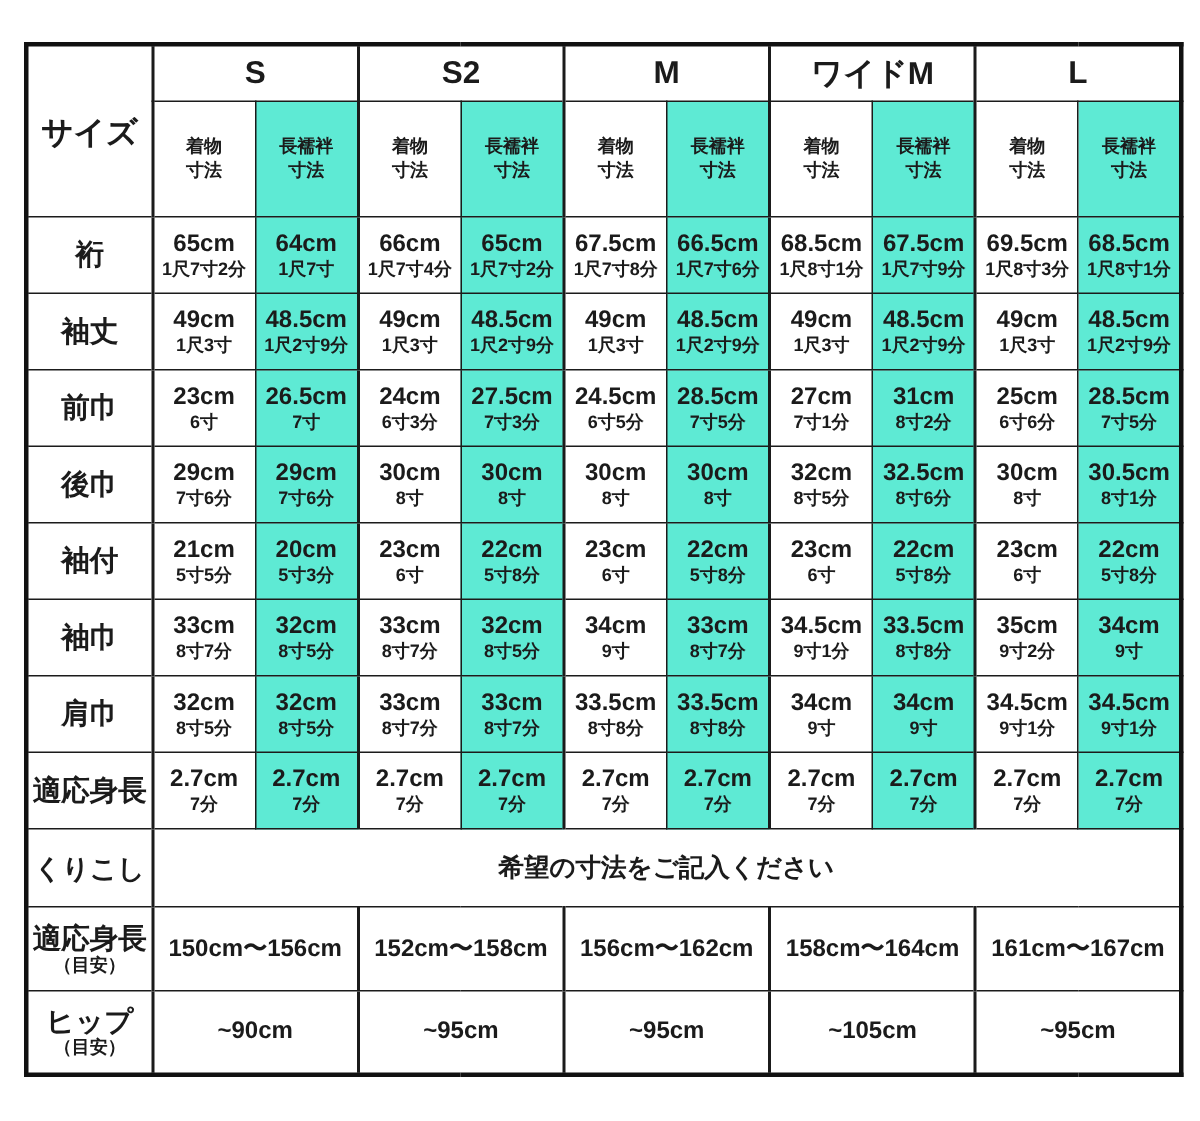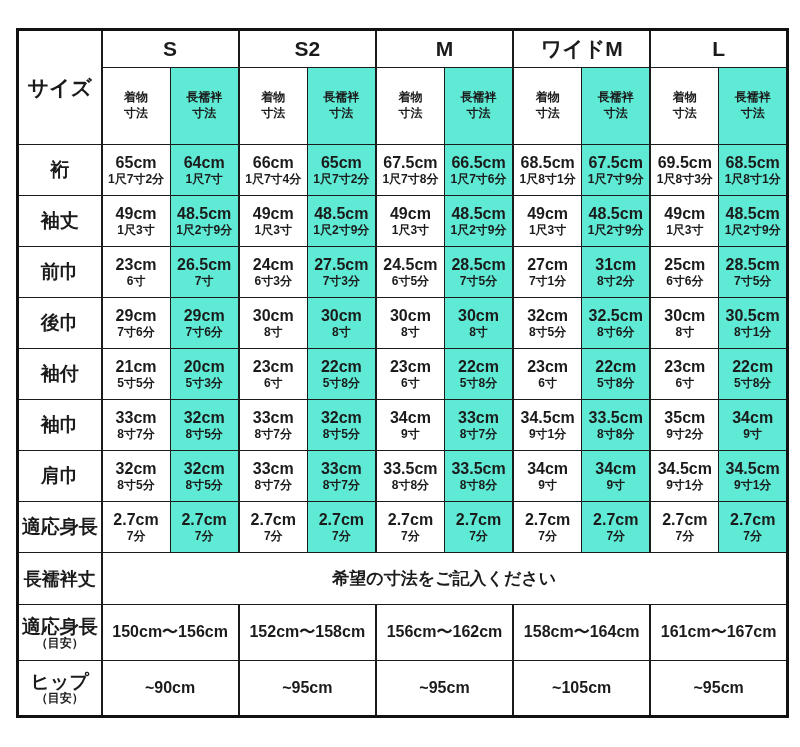--- a/index.html
+++ b/index.html
@@ -433,21 +433,21 @@
             <div class="shaku">7分</div>
           </td>
           <td class="cream">
             <div class="cm">2.7cm</div>
             <div class="shaku">7分</div>
           </td>
         </tr>
       </tbody>
     <tbody>
       <tr class="naga-row">
-        <th class="row-label label-col">長襦袢丈</th>
+        <th class="row-label label-col">くりこし</th>
         <td colspan="10">希望の寸法をご記入ください</td>
       </tr>
       <tr class="range-row">
         <th class="row-label label-col">
             <span class="lbl-main">適応身長</span>
             <span class="note">（目安）</span>
           </th>
         <td colspan="2" class="grp">150cm〜156cm</td>
         <td colspan="2" class="grp">152cm〜158cm</td>
         <td colspan="2" class="grp">156cm〜162cm</td>

